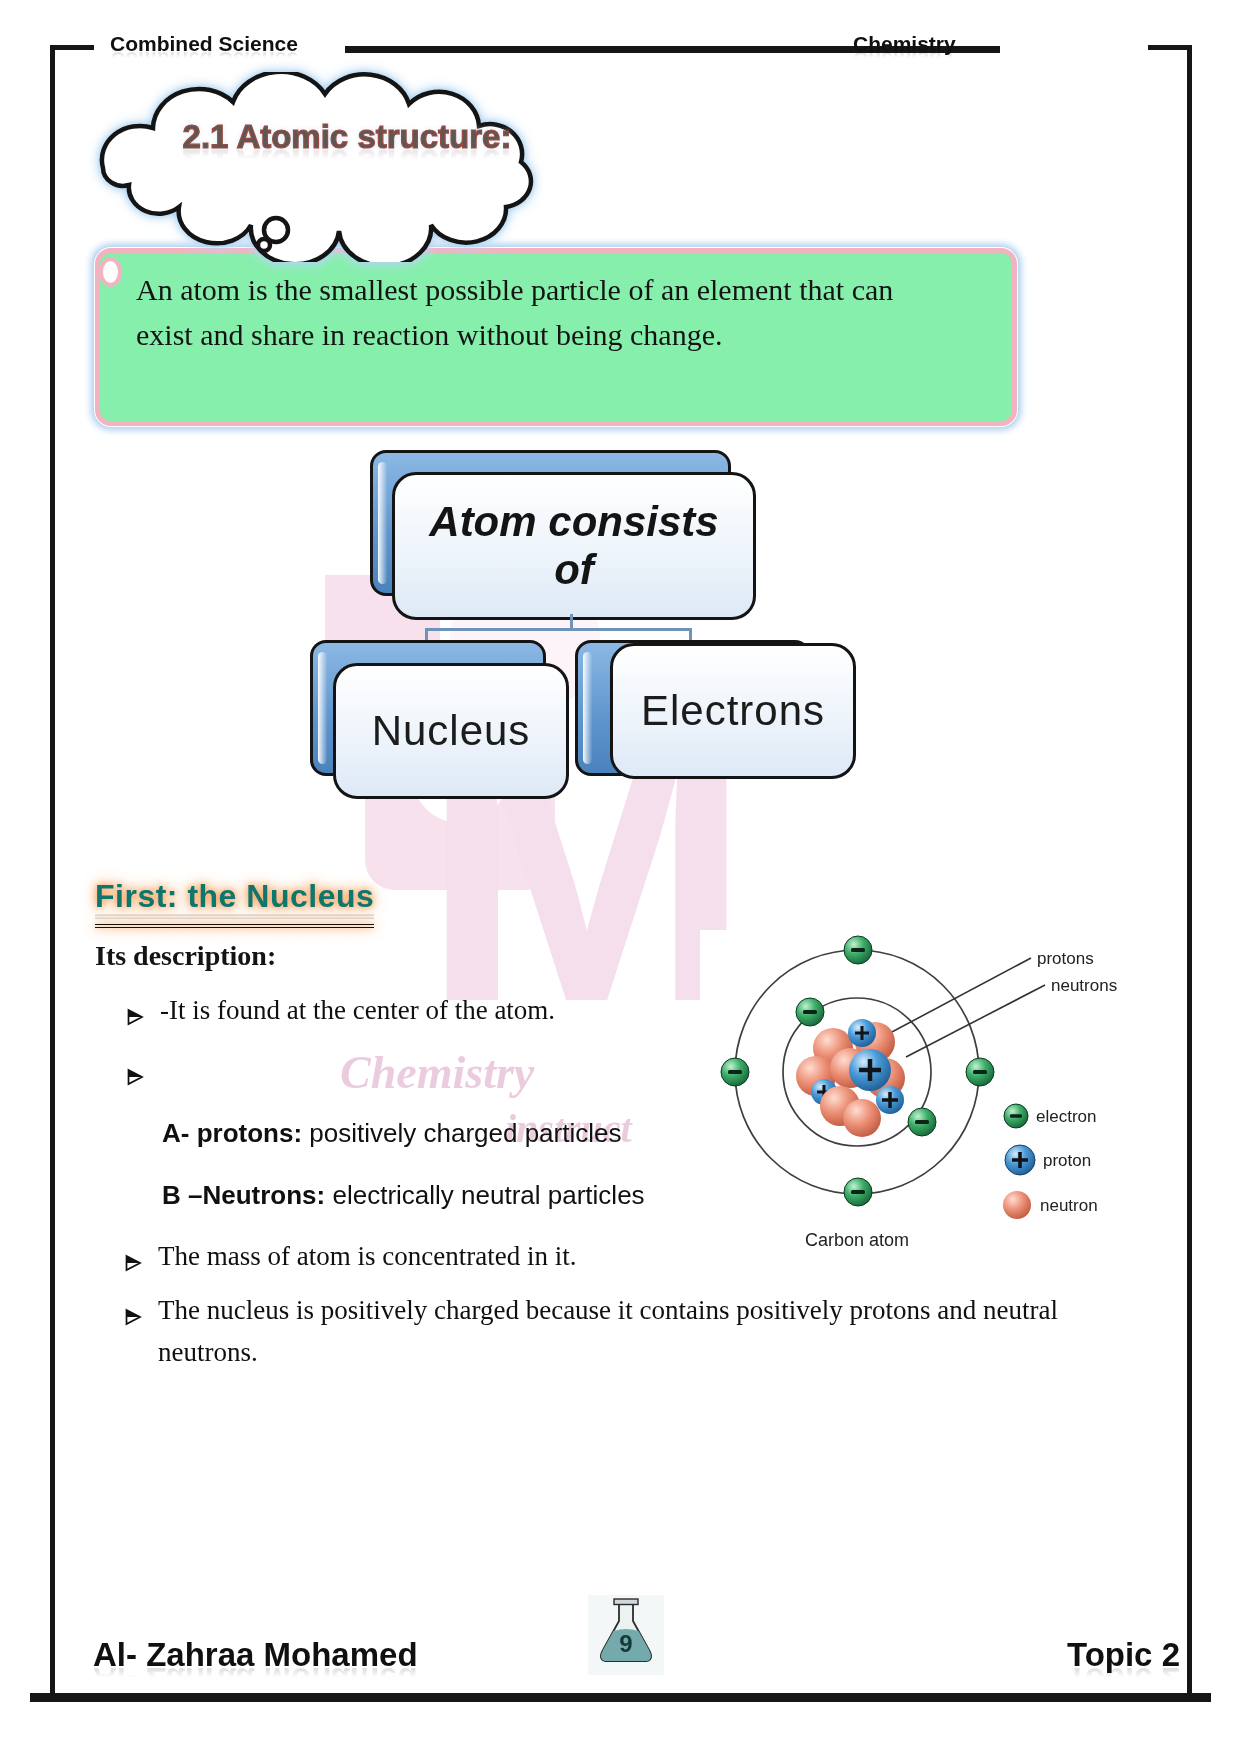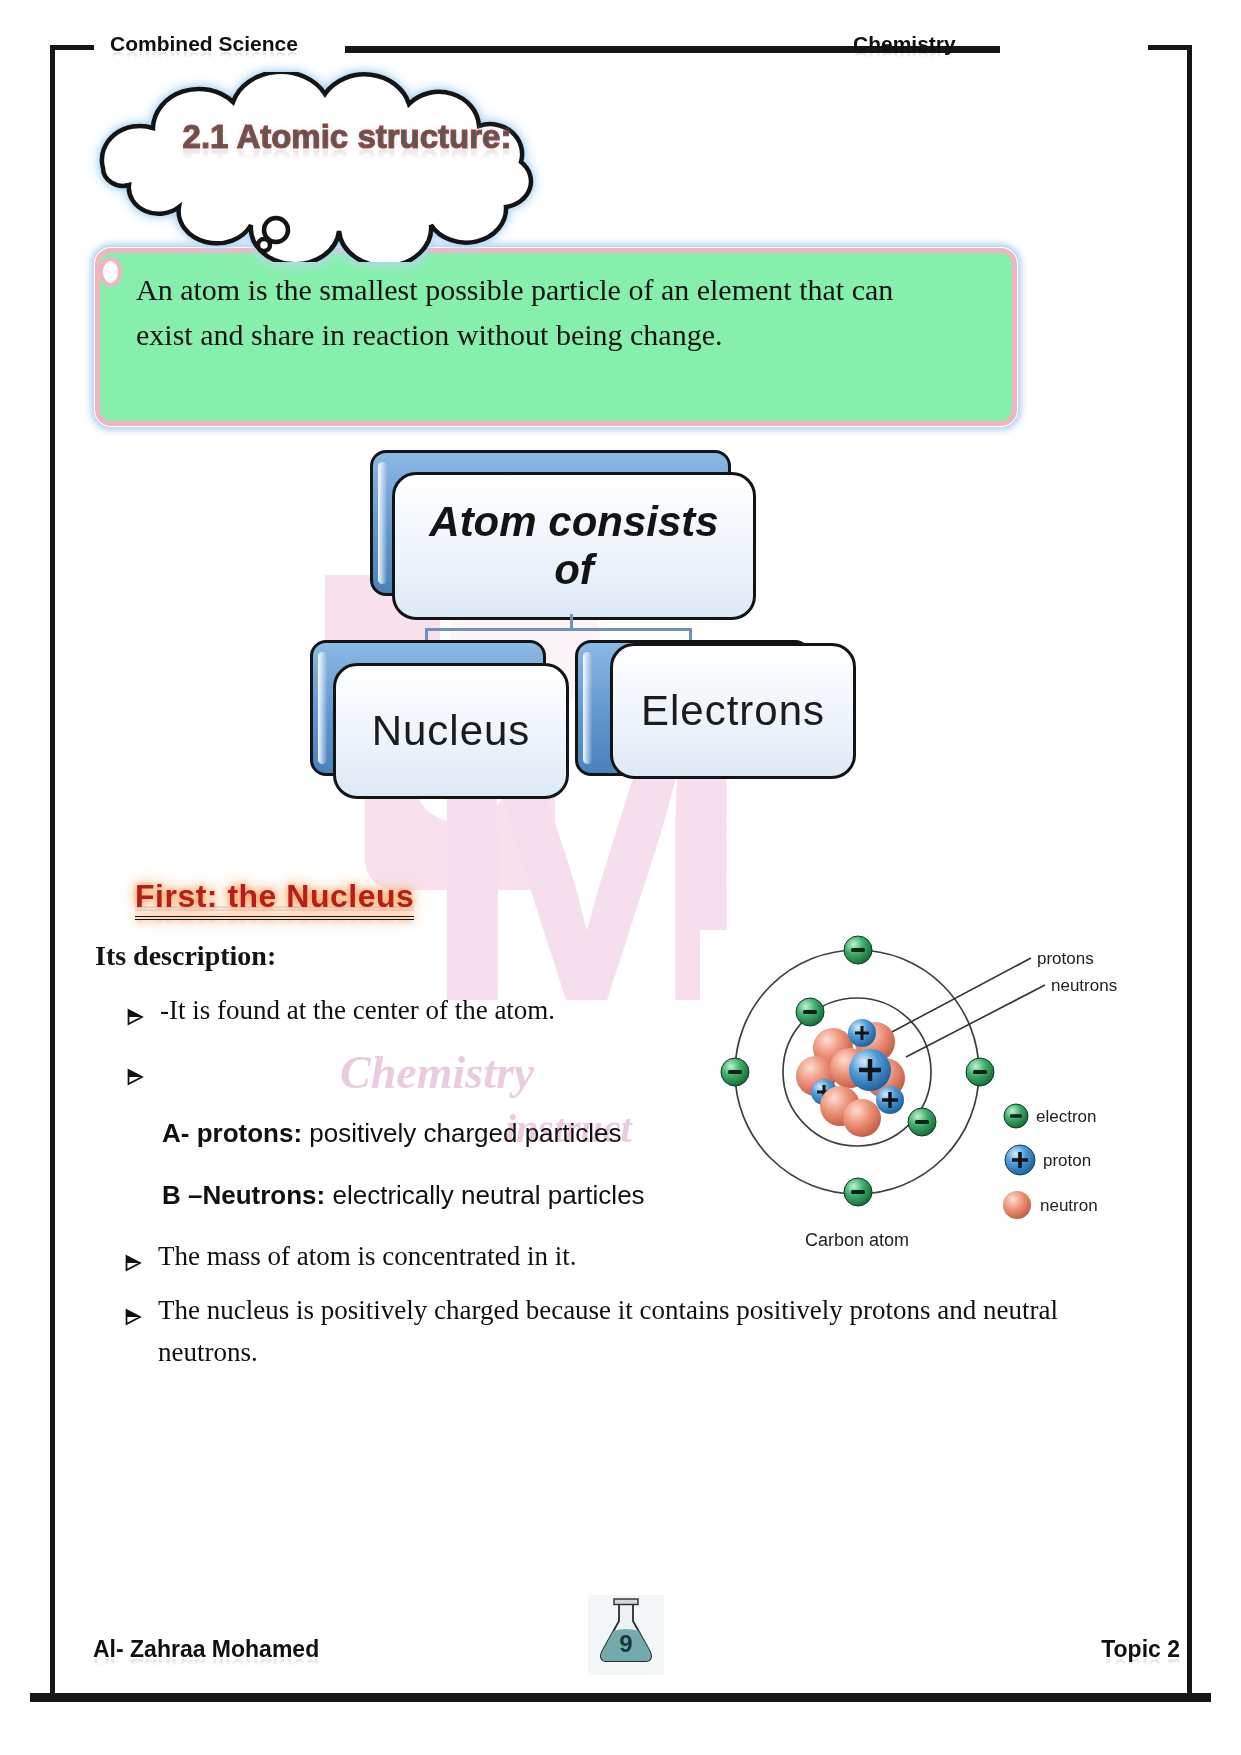--- a/index.html
+++ b/index.html
@@ -11,21 +11,21 @@
   
   .frame{background:#161616;z-index:6;}
   .border-left{left:50px;top:45px;width:5px;height:1655px;}
   .border-right{left:1187px;top:45px;width:5px;height:1655px;}
   .stub-tl{left:50px;top:45px;width:44px;height:5px;}
   .stub-tr{left:1148px;top:45px;width:44px;height:5px;}
   .header-divider{left:345px;top:46px;width:655px;height:7px;}
   .bottom-line{left:30px;top:1693px;width:1181px;height:9px;}
 
   .header-text{top:32px;font-size:21px;font-weight:bold;color:#101010;z-index:6;}
-  .footer-text{top:1636px;font-size:23px;font-weight:bold;color:#101010;z-index:6;}
+  .footer-text{top:1636px;font-size:33px;font-weight:bold;color:#101010;z-index:6;}
 
   
   .watermark{left:270px;top:480px;z-index:1;opacity:.55;}
   .wm-txt{font-style:italic;font-weight:bold;fill:#dba4c6;font-family:"Liberation Serif",serif;}
 
   
   .cloud-svg{left:58px;top:72px;z-index:3;
      filter:drop-shadow(0 0 3px #a6d0f0) drop-shadow(0 0 6px #bfdcf5);}
   .cloud-path{fill:#ffffff;stroke:#141414;stroke-width:4.5;}
   .cloud-title{left:152px;top:118px;width:390px;text-align:center;z-index:4;
@@ -48,23 +48,23 @@
   .box-back::before{content:"";position:absolute;left:5px;top:9px;bottom:9px;width:9px;border-radius:8px;
      background:linear-gradient(90deg,rgba(255,255,255,.95),rgba(255,255,255,.05));}
   .box-front{background:linear-gradient(180deg,#ffffff 0%,#eef4fb 55%,#dde9f6 100%);
      border:3px solid #141414;border-radius:24px;z-index:2;
      display:flex;align-items:center;justify-content:center;text-align:center;}
   .root-label{font-size:42px;font-weight:bold;font-style:italic;color:#141414;width:310px;line-height:1.15;}
   .child-label{font-size:42px;color:#1c1c1c;letter-spacing:1px;}
   .conn{background:#6d94b8;z-index:2;}
 
   
-  .section-heading{left:95px;top:878px;z-index:2;font-size:32px;font-weight:bold;color:#b91c1c;
-     letter-spacing:.5px;border-bottom:4px double #131313;padding-bottom:1px;
-     filter:drop-shadow(0 0 3px #f9a35c) drop-shadow(0 0 7px #f8b075);margin-left:40px;}
+  .section-heading{left:95px;top:878px;z-index:2;font-size:32px;font-weight:bold;color:#0f766e;
+     letter-spacing:.5px;border-bottom:4px double #131313;padding-bottom:9px;
+     filter:drop-shadow(0 0 3px #f9a35c) drop-shadow(0 0 7px #f8b075);}
   .sub-heading{left:95px;top:940px;z-index:2;font-family:"Liberation Serif",serif;font-size:28px;color:#141414;font-weight:bold;}
 
   .bullet{z-index:2;font-family:"Liberation Serif",serif;font-size:27px;color:#101010;line-height:1.55;}
   .bullet.sans{font-family:"Liberation Sans",sans-serif;font-size:26px;}
   .bullet .lead{font-weight:bold;}
   .marker{position:absolute;left:-33px;top:7px;}
 
   
   .figure{left:700px;top:930px;z-index:3;}
   .orbit{fill:none;stroke:#3f3f3f;stroke-width:1.7;}

